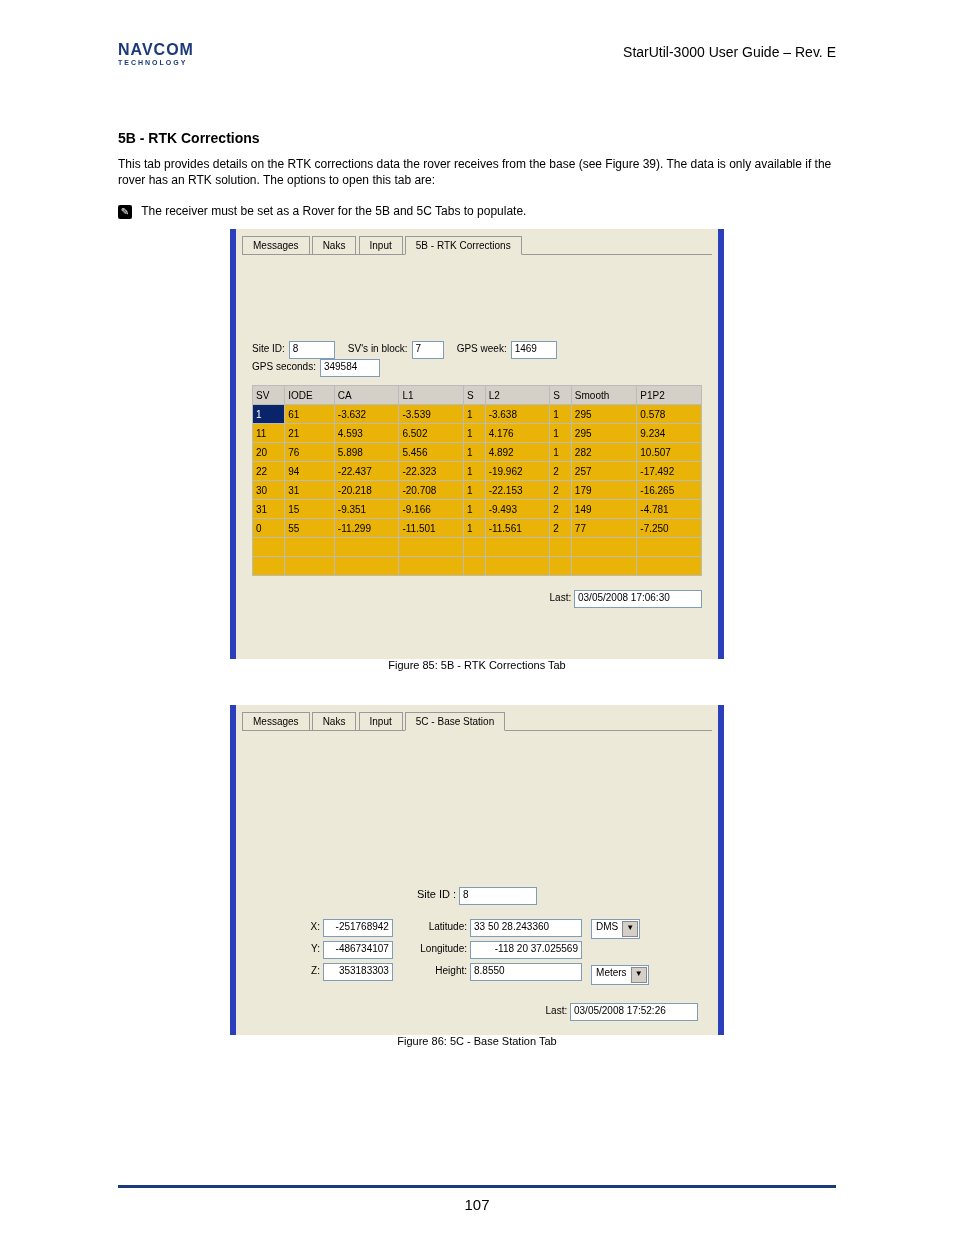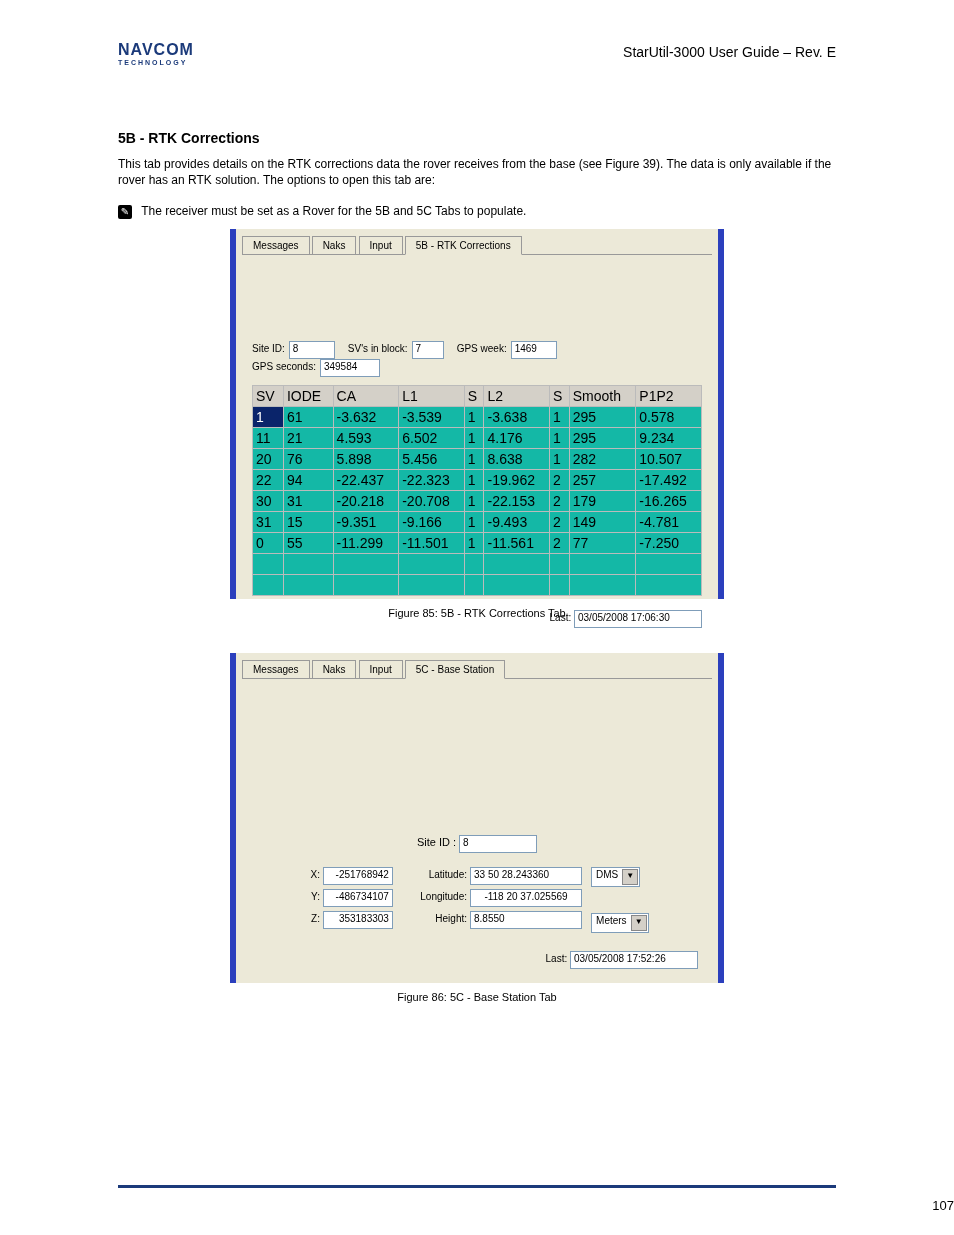--- a/index.html
+++ b/index.html
@@ -17,31 +17,31 @@
 .tabs{padding:6px 6px 0 6px}
 .tab{display:inline-block;padding:3px 10px;border:1px solid #999;border-bottom:none;background:#ece9d8;font-size:10px;margin-right:-1px;position:relative;top:1px}
 .tab.active{background:#ece9d8;border-bottom:1px solid #ece9d8}
 .tabline{border-top:1px solid #999;margin:0 6px}
 .panel-content{padding:16px 16px 10px}
 .fld{display:inline-block;margin-right:10px;font-size:10px;vertical-align:middle}
 .fld label{margin-right:4px}
 .txtbox{display:inline-block;border:1px solid #7f9db9;background:#fff;padding:1px 3px;font-size:10px;height:14px}
 .sel{display:inline-block;border:1px solid #7f9db9;background:#fff;padding:1px 1px 1px 4px;font-size:10px;height:16px}
 .sel .arrow{display:inline-block;width:14px;height:14px;background:#d4d0c8;border:1px solid #888;margin-left:4px;text-align:center;line-height:12px;font-size:8px;vertical-align:top}
-table.grid{width:100%;border-collapse:collapse;margin-top:8px;background:#14b8a6;font-size:14px}
+table.grid{width:100%;border-collapse:collapse;margin-top:8px;background:#eab308;font-size:10px}
 table.grid th,table.grid td{border:1px solid #bbb;padding:2px 3px;text-align:left;height:14px}
 table.grid th{background:#d4d0c8;font-weight:normal}
 td.selcell{background:#0a246a;color:#fff}
 .lastrow{text-align:right;margin-top:14px;font-size:10px}
-.caption{text-align:center;font-size:11px;margin-top:8px}
+.caption{text-align:center;font-size:11px;}
 .panel2-inner{padding:36px 20px 10px}
 .row{margin:4px 0;font-size:10px}
 .row label{display:inline-block;text-align:right;margin-right:3px}
 .footer-hr{position:absolute;left:118px;right:118px;bottom:42px;border:none;border-top:3px solid #1b3a7a}
-.page-num{position:absolute;bottom:22px;width:100%;text-align:right;font-size:13px}
+.page-num{position:absolute;bottom:22px;width:100%;text-align:center;font-size:15px}
 .form-grid{display:inline-block;vertical-align:top}
 </style>
 </head>
 <body>
 
 <div class="page">
 
   <div class="logo">
     <svg width="108" height="28" viewBox="0 0 108 28">
       <rect x="0" y="0" width="108" height="18" fill="none"></rect>
@@ -52,21 +52,21 @@
   <div class="headright">StarUtil-3000 User Guide – Rev. E</div>
 
   <div class="body-section">
     <div class="subhead">5B - RTK Corrections</div>
     <div class="bodytext">This tab provides details on the RTK corrections data the rover receives from the base (see Figure 39). The data is only available if the rover has an RTK solution. The options to open this tab are:</div>
     <div class="note">
       <span class="icon">✎</span>
       <span>The receiver must be set as a Rover for the 5B and 5C Tabs to populate.</span>
     </div>
 
-    <div class="panel" style="height:370px">
+    <div class="panel" style="height:430px">
       <div class="tabs">
         <span class="tab">Messages</span>
         <span class="tab">Naks</span>
         <span class="tab">Input</span>
         <span class="tab active">5B - RTK Corrections</span>
       </div>
       <div class="tabline"></div>
       <div class="panel-content">
         <div style="margin-top:70px;margin-bottom:6px">
           <span class="fld"><label>Site ID:</label><span class="txtbox" style="width:38px">8</span></span>
@@ -110,21 +110,21 @@
                 <td>1</td>
                 <td>295</td>
                 <td>9.234</td>
               </tr>
               <tr>
                 <td>20</td>
                 <td>76</td>
                 <td>5.898</td>
                 <td>5.456</td>
                 <td>1</td>
-                <td>8.638</td>
+                <td>4.892</td>
                 <td>1</td>
                 <td>282</td>
                 <td>10.507</td>
               </tr>
               <tr>
                 <td>22</td>
                 <td>94</td>
                 <td>-22.437</td>
                 <td>-22.323</td>
                 <td>1</td>
@@ -213,21 +213,21 @@
           <span class="txtbox" style="width:70px;text-align:left">8</span>
         </div>
         <div style="text-align:center">
           <div class="form-grid" style="width:100px;text-align:right">
             <div class="row"><label style="width:14px">X:</label><span class="txtbox" style="width:62px">-251768942</span></div>
             <div class="row"><label style="width:14px">Y:</label><span class="txtbox" style="width:62px">-486734107</span></div>
             <div class="row"><label style="width:14px">Z:</label><span class="txtbox" style="width:62px">353183303</span></div>
           </div>
           <div class="form-grid" style="width:180px;text-align:right;margin-left:6px">
             <div class="row"><label style="width:54px">Latitude:</label><span class="txtbox" style="width:104px;text-align:left">33 50 28.243360</span></div>
-            <div class="row"><label style="width:54px">Longitude:</label><span class="txtbox" style="width:104px;text-align:center">-118 20 37.025569</span></div>
+            <div class="row"><label style="width:54px">Longitude:</label><span class="txtbox" style="width:104px;text-align:right">-118 20 37.025569</span></div>
             <div class="row"><label style="width:54px">Height:</label><span class="txtbox" style="width:104px;text-align:left">8.8550</span></div>
           </div>
           <div class="form-grid" style="width:70px;text-align:left;margin-left:6px">
             <div class="row"><span class="sel"><span>DMS</span><span class="arrow">▼</span></span></div>
             <div class="row" style="height:18px"></div>
             <div class="row"><span class="sel"><span>Meters</span><span class="arrow">▼</span></span></div>
           </div>
         </div>
         <div class="lastrow">
           <span>Last:</span>

